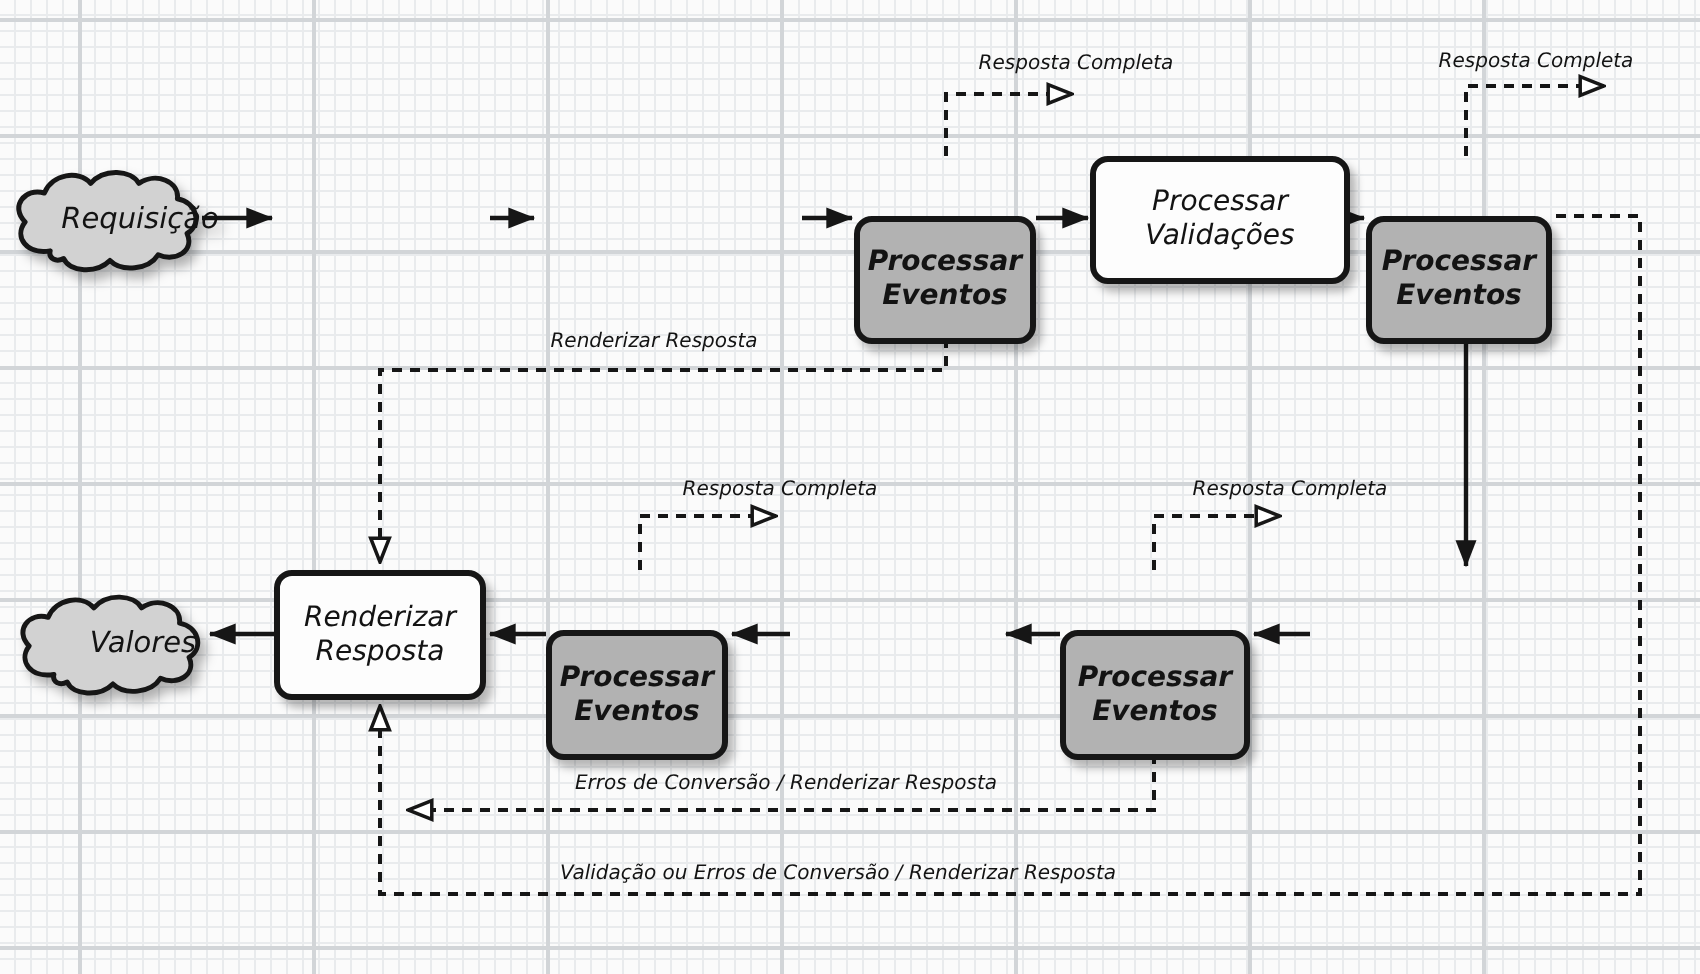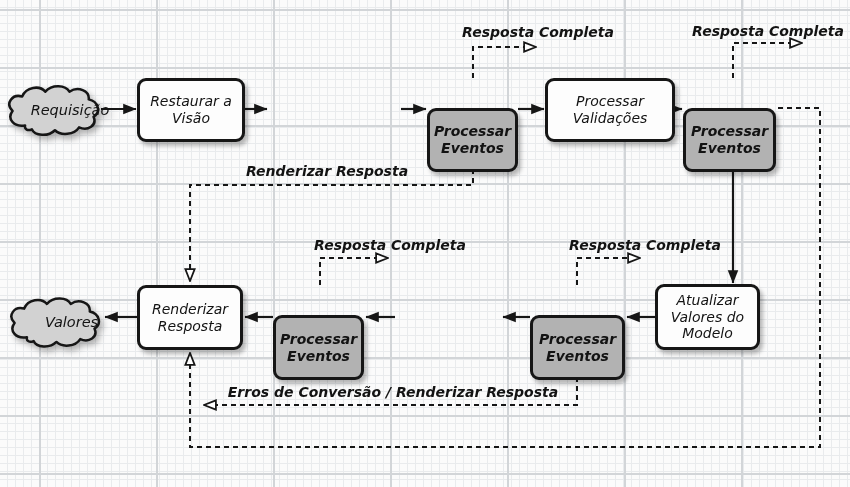--- a/index.html
+++ b/index.html
@@ -34,22 +34,22 @@
   .cloud-wrap{position:absolute;z-index:2;filter:drop-shadow(3px 4px 3px rgba(0,0,0,0.3));}
   .cloud-label{
     position:absolute;left:16px;top:0;width:100%;height:100%;
     display:flex;align-items:center;justify-content:center;
     font-style:italic;font-size:14.5px;color:#131313;
   }
   .edge-label{
     position:absolute;z-index:3;
     transform:translate(-50%,-50%);
     white-space:nowrap;
-    font-style:italic;font-weight:bold;
-    font-size:14px;color:#131313;
+    font-style:italic;font-weight:normal;
+    font-size:10px;color:#131313;
   }
 </style>
 </head>
 <body>
 
 <div class="stage">
 
   <svg class="wires" width="850" height="487" viewBox="0 0 850 487">
     <defs>
       <marker id="mFill" viewBox="0 0 12 10" refX="11" refY="5" markerWidth="14" markerHeight="12" orient="auto" markerUnits="userSpaceOnUse">
@@ -92,46 +92,41 @@
     <div class="cloud-label">Requisição</div>
   </div>
 
   <div class="cloud-wrap" style="left:6px;top:295px;width:99px;height:54px">
     <svg width="99" height="54" viewBox="0 0 104 56">
       <path d="M22 44 C10 46,3 37,9 29 C1 21,9 11,19 14 C23 4,37 2,43 9 C50 1,64 2,68 9 C77 3,89 8,88 17 C98 19,101 30,93 35 C97 44,87 50,78 46 C73 54,59 55,53 49 C46 56,32 55,29 48 C25 50,21 48,22 44 Z" fill="#d2d2d2" stroke="#161616" stroke-width="2.6" stroke-linejoin="round"></path>
     </svg>
     <div class="cloud-label">Valores</div>
   </div>
 
-  <div class="box" style="left:137px;top:78px;width:108px;height:64px">
-    <span>Restaurar a Visão</span>
-  </div>
   <div class="box gray" style="left:427px;top:78px;width:91px;height:64px">
     <span>Processar Eventos</span>
   </div>
   <div class="box" style="left:545px;top:78px;width:130px;height:64px">
     <span>Processar Validações</span>
   </div>
   <div class="box gray" style="left:683px;top:78px;width:93px;height:64px">
     <span>Processar Eventos</span>
   </div>
 
-  <div class="box" style="left:655px;top:284px;width:105px;height:66px">
-    <span>Atualizar Valores do Modelo</span>
-  </div>
   <div class="box gray" style="left:530px;top:285px;width:95px;height:65px">
     <span>Processar Eventos</span>
   </div>
   <div class="box gray" style="left:273px;top:285px;width:91px;height:65px">
     <span>Processar Eventos</span>
   </div>
   <div class="box" style="left:137px;top:285px;width:106px;height:65px">
     <span>Renderizar Resposta</span>
   </div>
 
   <div class="edge-label" style="left:538px;top:32px">Resposta Completa</div>
   <div class="edge-label" style="left:768px;top:31px">Resposta Completa</div>
   <div class="edge-label" style="left:327px;top:171px">Renderizar Resposta</div>
   <div class="edge-label" style="left:390px;top:245px">Resposta Completa</div>
   <div class="edge-label" style="left:645px;top:245px">Resposta Completa</div>
   <div class="edge-label" style="left:393px;top:392px">Erros de Conversão / Renderizar Resposta</div>
+  <div class="edge-label" style="left:419px;top:437px">Validação ou Erros de Conversão / Renderizar Resposta</div>
 
 </div>
 
 </body></html>

